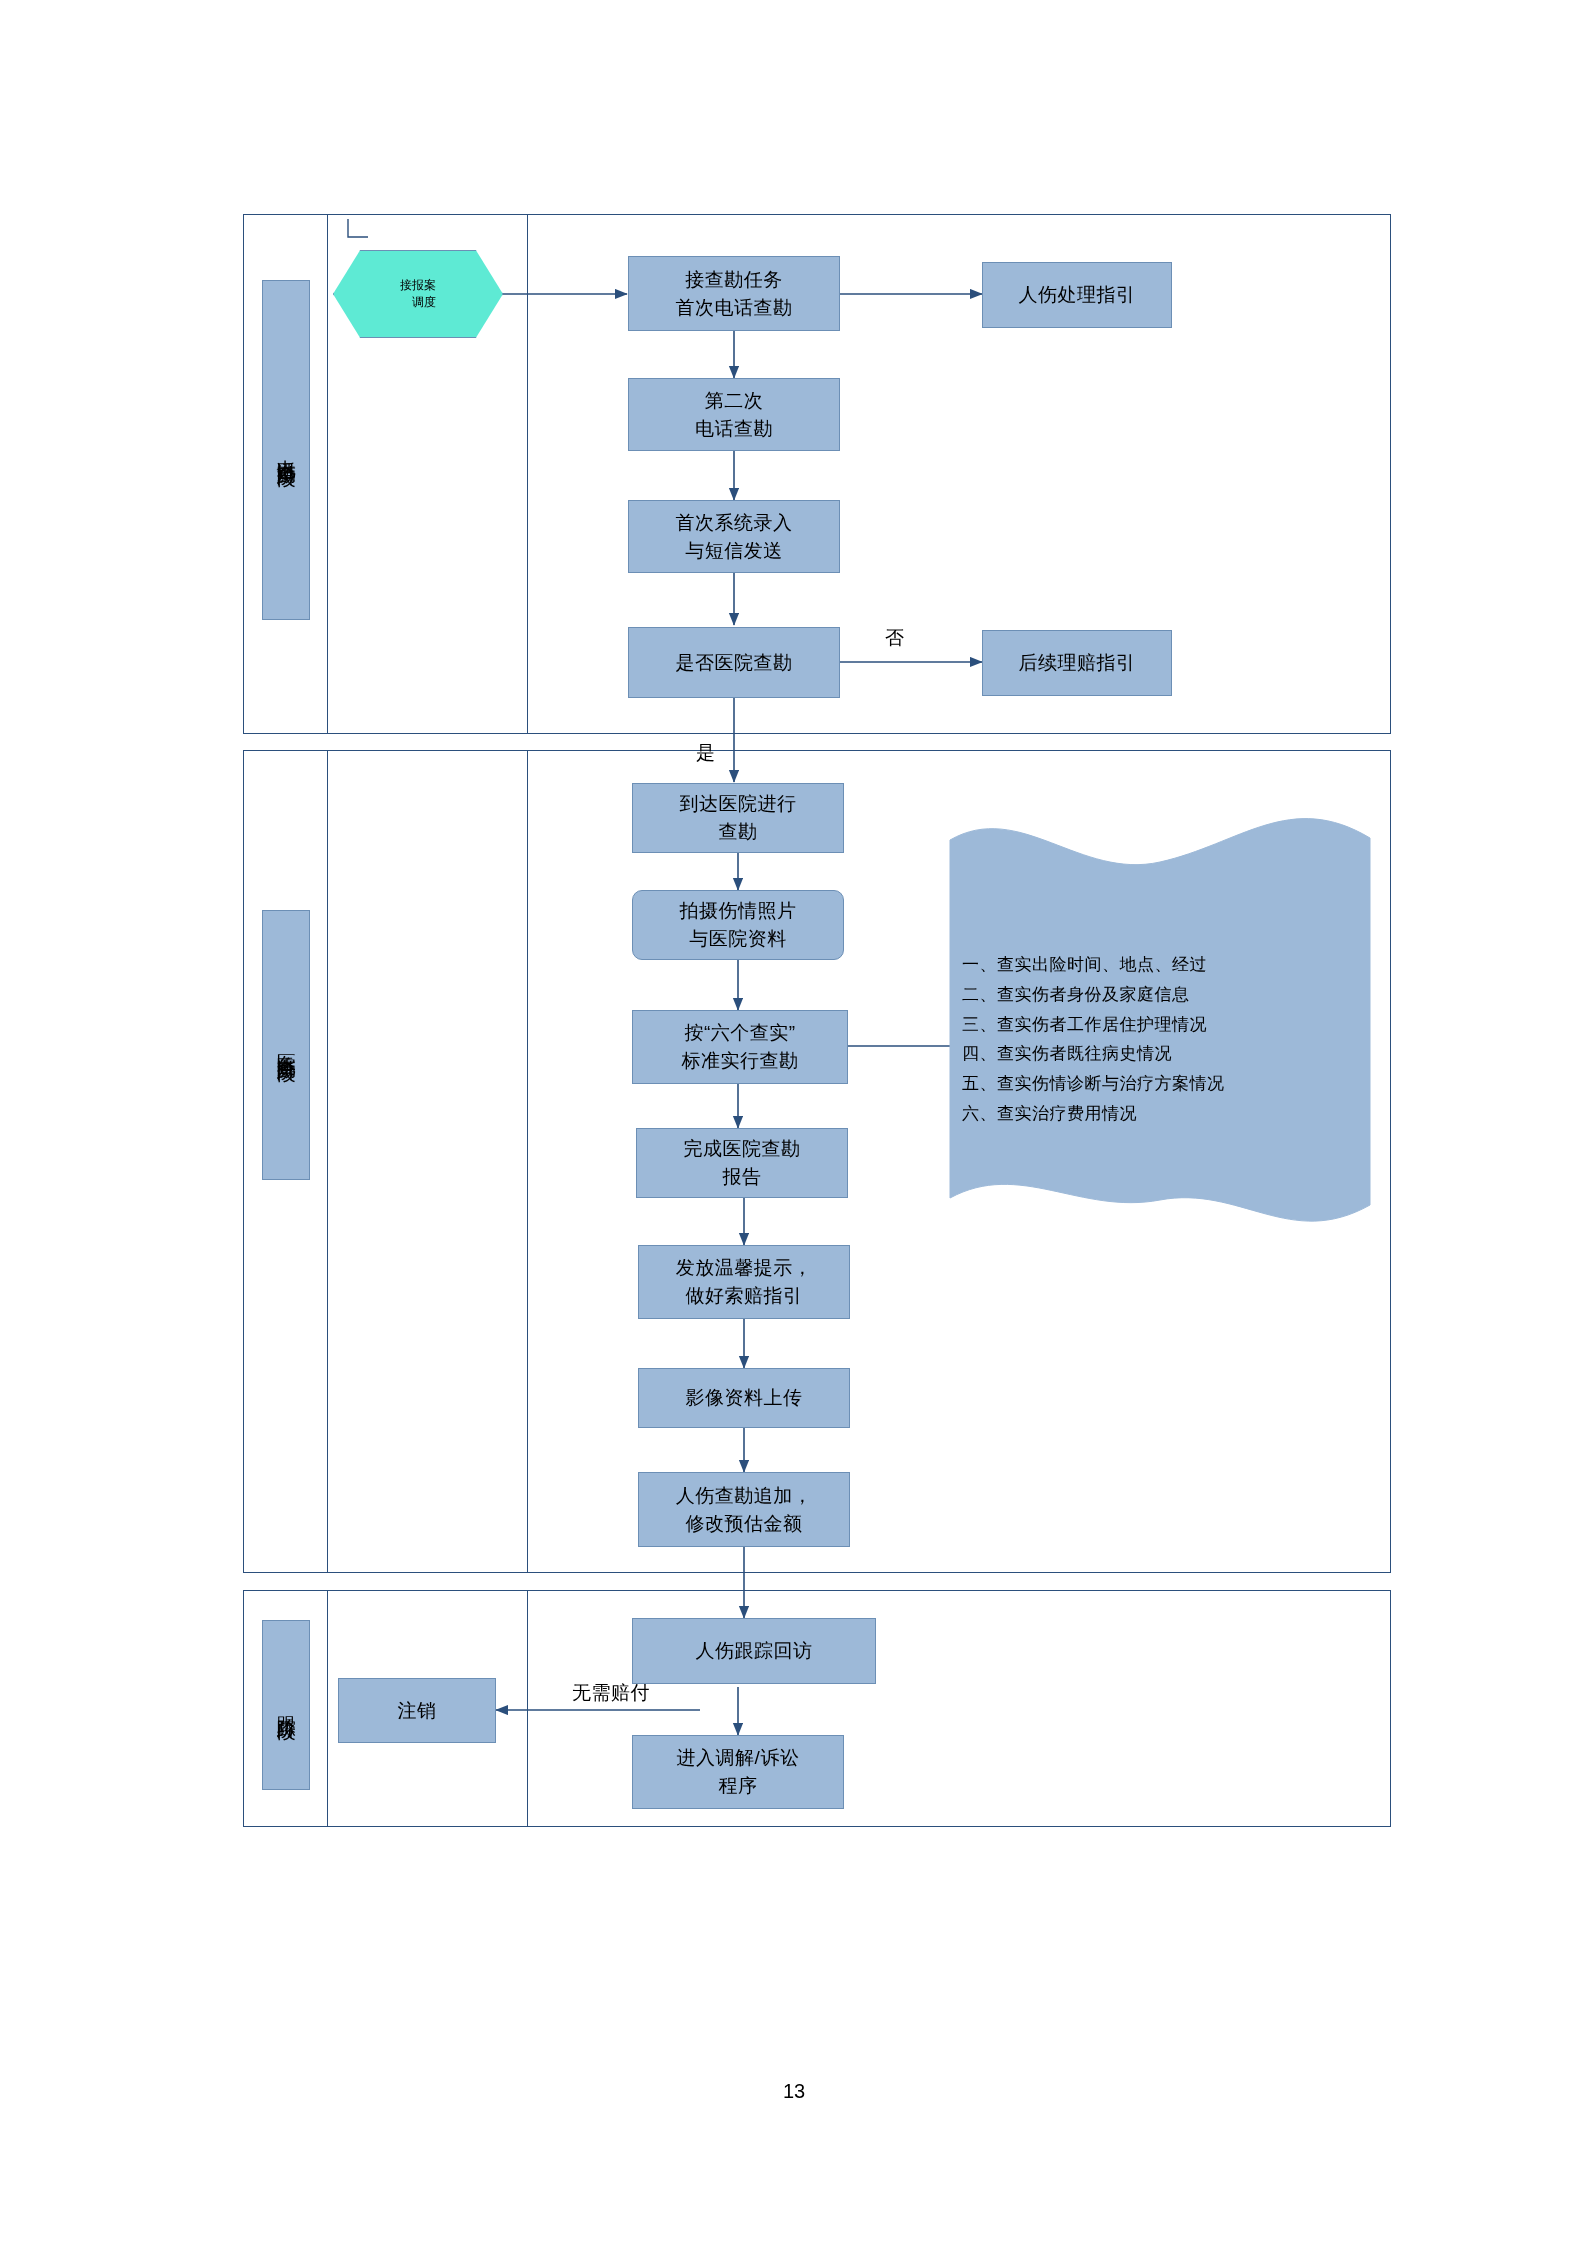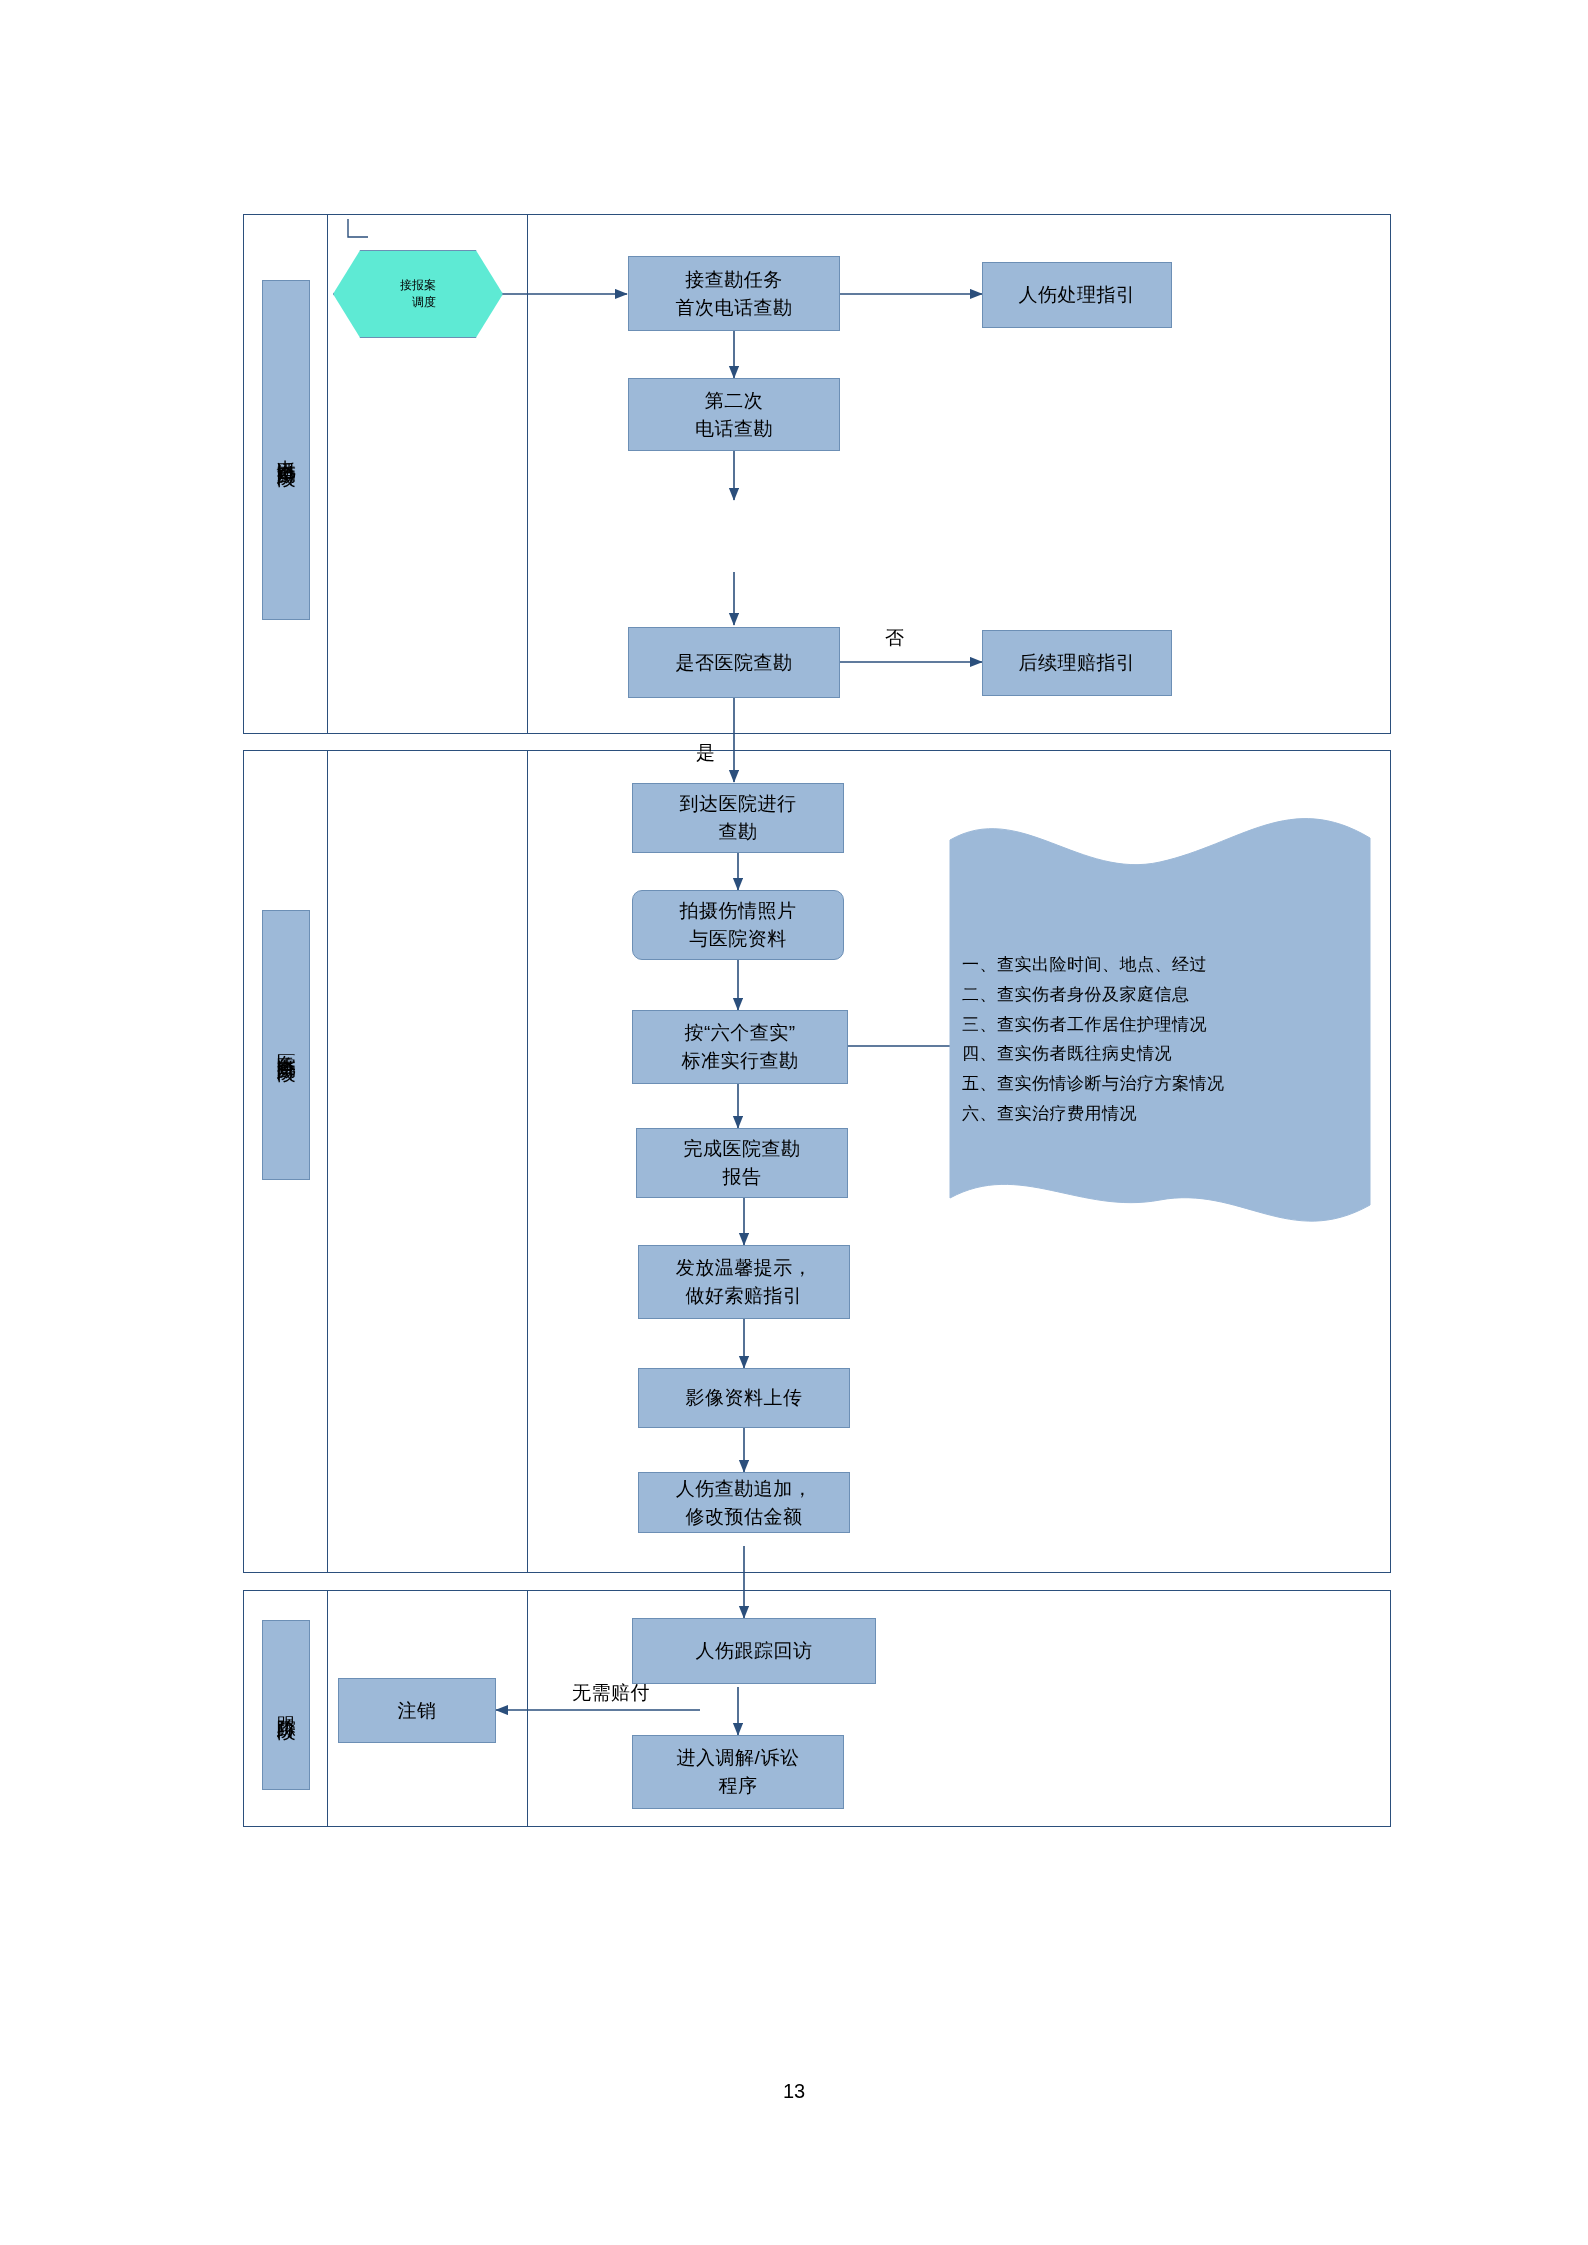--- a/index.html
+++ b/index.html
@@ -189,20 +189,22 @@
 调度</div>
 
   <div class="box" style="left:628px; top:256px; width:212px; height:75px;">接查勘任务
 首次电话查勘</div>
 
   <div class="box" style="left:982px; top:262px; width:190px; height:66px;">人伤处理指引</div>
 
   <div class="box" style="left:628px; top:378px; width:212px; height:73px;">第二次
 电话查勘</div>
 
+  <div class="box" style="left:628px; top:500px; width:212px; height:73px;">首次系统录入
+与短信发送</div>
 
   <div class="box" style="left:628px; top:627px; width:212px; height:71px;">是否医院查勘</div>
 
   <div class="box" style="left:982px; top:630px; width:190px; height:66px;">后续理赔指引</div>
 
   <div class="box" style="left:632px; top:783px; width:212px; height:70px;">到达医院进行
 查勘</div>
 
   <div class="box" style="left:632px; top:890px; width:212px; height:70px;border-radius:10px;">拍摄伤情照片
 与医院资料</div>
@@ -211,21 +213,21 @@
 标准实行查勘</div>
 
   <div class="box" style="left:636px; top:1128px; width:212px; height:70px;">完成医院查勘
 报告</div>
 
   <div class="box" style="left:638px; top:1245px; width:212px; height:74px;">发放温馨提示，
 做好索赔指引</div>
 
   <div class="box" style="left:638px; top:1368px; width:212px; height:60px;">影像资料上传</div>
 
-  <div class="box" style="left:638px; top:1472px; width:212px; height:61px;">人伤查勘追加，
+  <div class="box" style="left:638px; top:1472px; width:212px; height:75px;">人伤查勘追加，
 修改预估金额</div>
 
   <div class="box" style="left:632px; top:1618px; width:244px; height:66px;">人伤跟踪回访</div>
 
   <div class="box" style="left:338px; top:1678px; width:158px; height:65px;">注销</div>
 
   <div class="box" style="left:632px; top:1735px; width:212px; height:74px;">进入调解/诉讼
 程序</div>
 
   <div class="banner-text" style="left:962px; top:950px; width:430px;">一、查实出险时间、地点、经过

